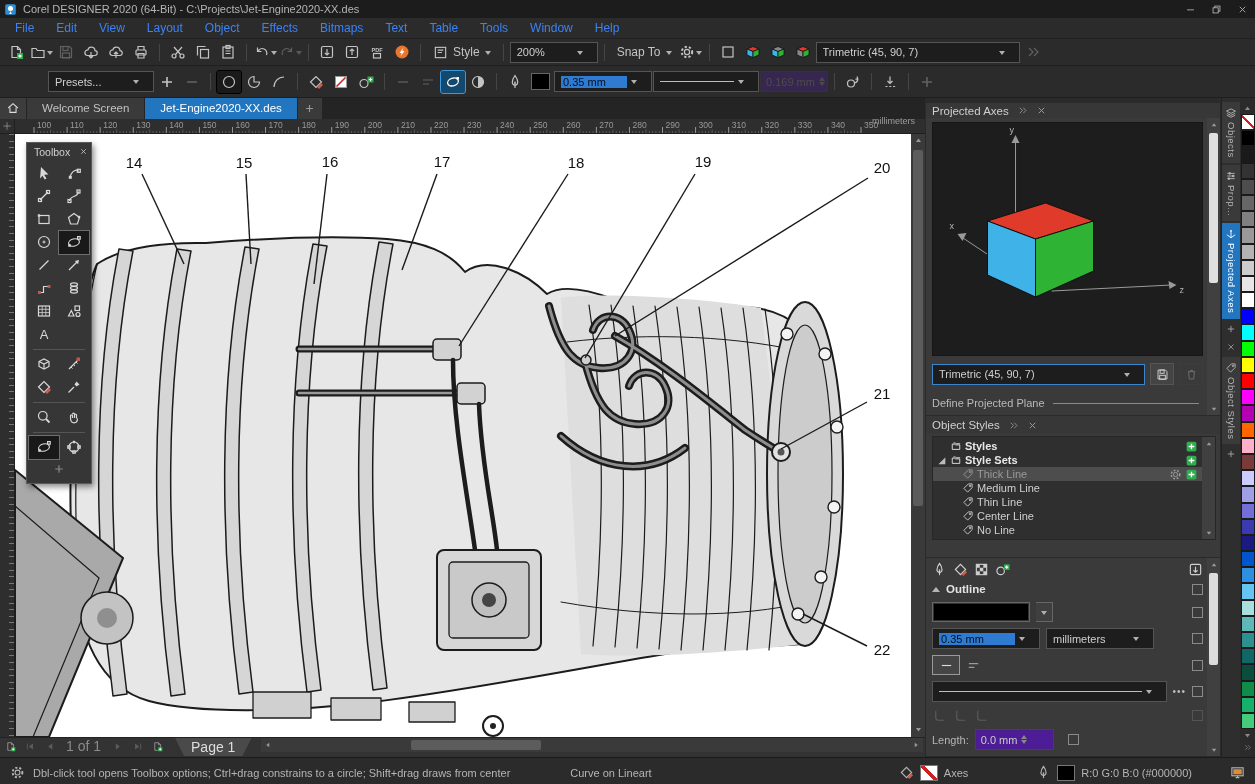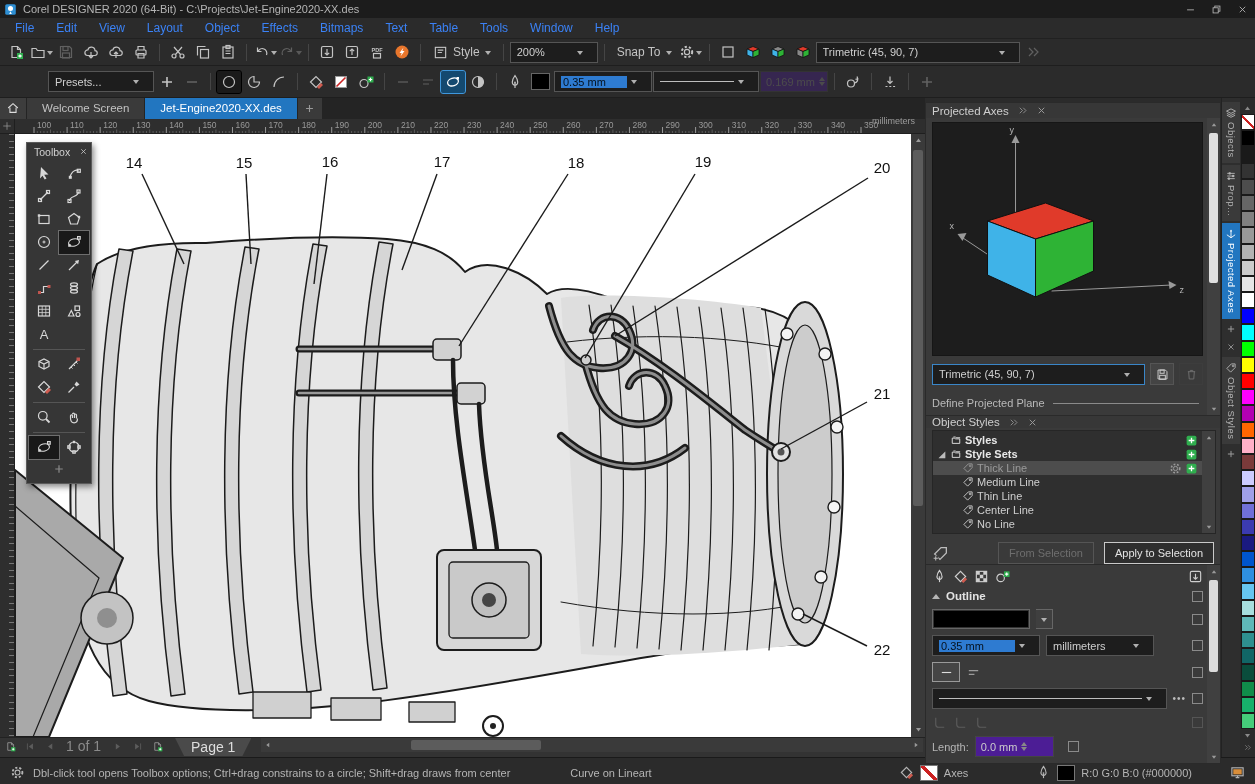--- a/index.html
+++ b/index.html
@@ -1325,32 +1325,20 @@
                 </svg>
               </div>
             <div class="spacer"></div>
             <div class="sbtn">
                 <svg viewBox="0 0 16 16">
                   <path d="M8 11.5l-4.5-6h9z" fill="currentColor"></path>
                 </svg>
               </div>
           </div>
         </div>
-        <div class="applyrow">
-          <span class="new-from">
-              <svg viewBox="0 0 16 16">
-                <path d="M2.5 8.5l6-6h5v5l-6 6z" stroke="currentColor" fill="none" stroke-width="1.2"></path>
-                <rect x="1" y="10" width="5" height="5" fill="#3a3a3a"></rect>
-                <path d="M3.5 10.5v4M1.5 12.5h4" stroke="currentColor" stroke-width="1" fill="none"></path>
-              </svg>
-            </span>
-          <span style="flex:1"></span>
-          <div class="pbtn disabled">From Selection</div>
-          <div class="pbtn primary">Apply to Selection</div>
-        </div>
       </div>
 
       <div class="props">
         <div class="props-content">
           <div class="prow">
             <span class="picon">
                 <svg viewBox="0 0 16 16">
                   <path d="M8 1.5c1.8 2.5 2.6 4.5 2.6 6.2A2.7 2.7 0 1 1 5.4 7.7C5.4 6 6.2 4 8 1.5z" stroke="currentColor" fill="none" stroke-width="1.2"></path>
                   <path d="M8 9v5" stroke="currentColor" fill="none" stroke-width="1.2"></path>
                   <circle cx="8" cy="8.5" r=".9" fill="currentColor"></circle>

